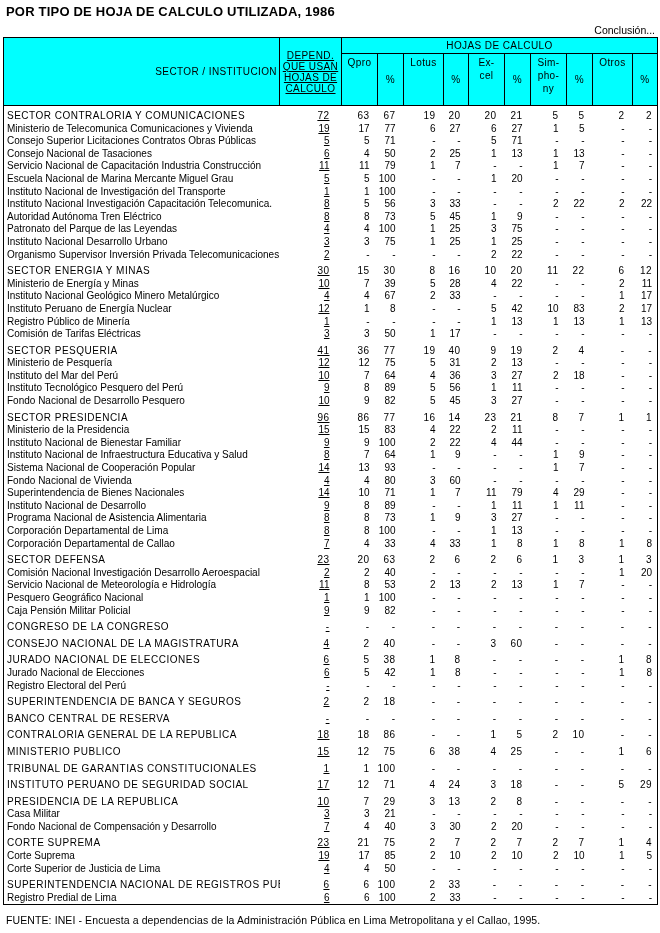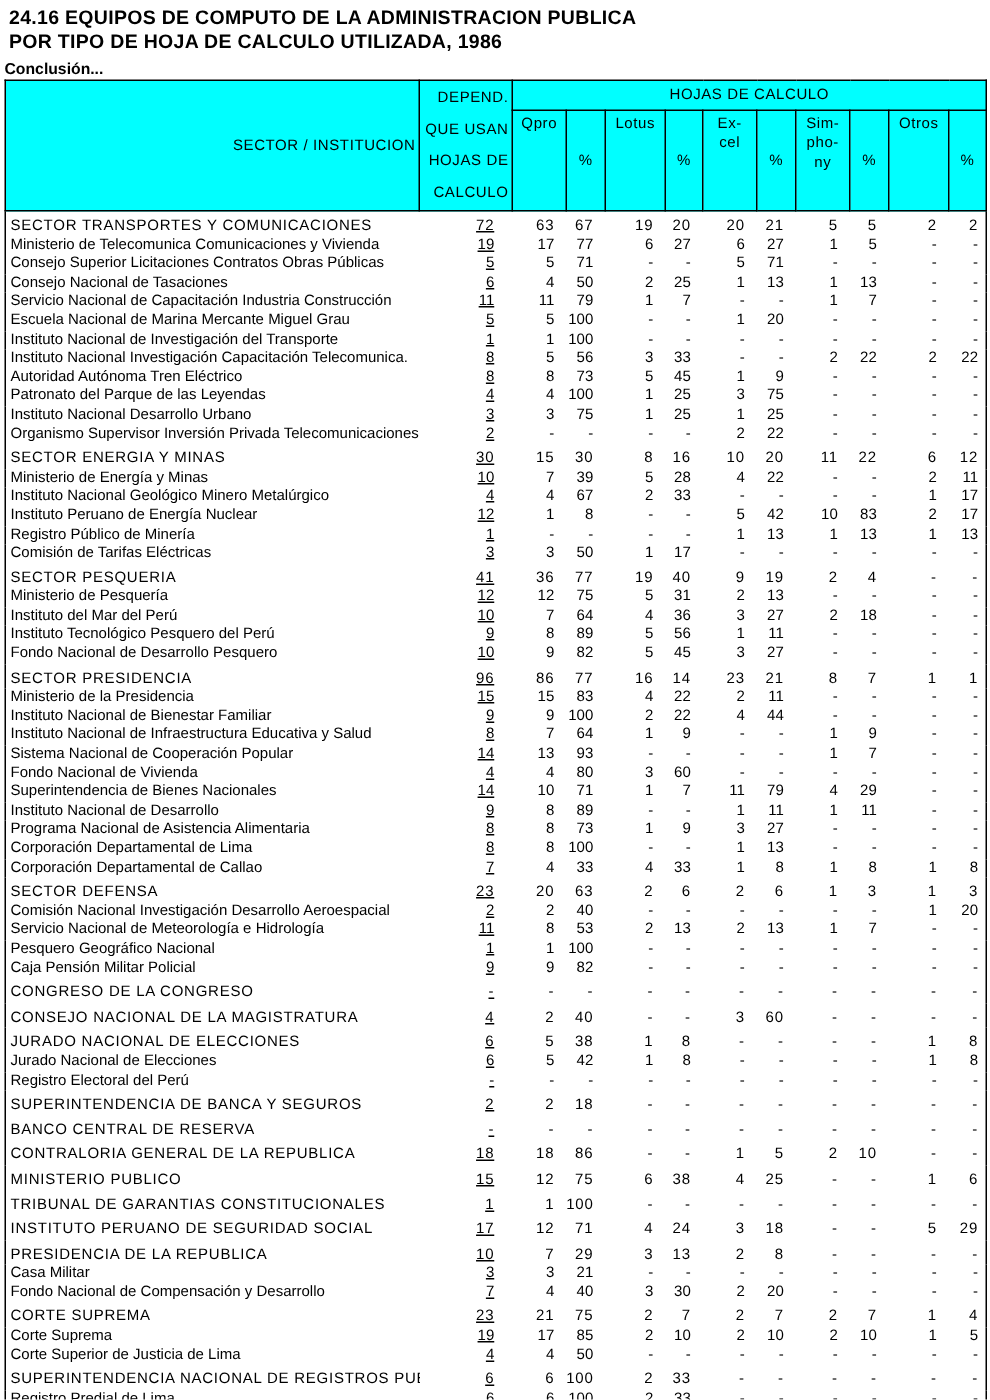--- a/index.html
+++ b/index.html
@@ -5,51 +5,50 @@
   * { box-sizing: border-box; margin: 0; padding: 0; }
   html, body { background: #FFFFFF; }
   body {
     width: 660px; height: 933px;
     font-family: "Liberation Sans", sans-serif;
     color: #000000;
     padding: 4px 3px 0 3px;
     overflow: hidden;
   }
   .title { font-size: 13px; font-weight: bold; line-height: 16px; letter-spacing: 0.2px; padding-left: 3px; }
-  .note-row { font-size: 10.5px; padding: 4px 2px 2px 0; height: 17px; font-weight: bold; }
+  .note-row { text-align: right; font-size: 10.5px; padding: 4px 2px 2px 0; height: 17px; }
   table { border-collapse: collapse; width: 654px; table-layout: fixed; }
   table, th, td { border: 0; }
   .grid { border: 1px solid #000; }
   thead th {
     background: #00FFFF;
     border: 1px solid #000;
     font-size: 10px;
     font-weight: normal;
     letter-spacing: 0.4px;
     white-space: pre-line;
     padding: 1px 2px;
   }
   th.h-name { vertical-align: middle; text-align: right; }
-  th.h-dep  { vertical-align: middle; text-align: right; line-height: 21px; }
+  th.h-dep  { vertical-align: middle; text-align: center; line-height: 11px; text-decoration: underline; }
   th.h-group{ height: 16px; vertical-align: middle; text-align: center; }
   th.h-sub  { vertical-align: top; text-align: center; line-height: 13px; padding-top: 2px; height: 52px; margin-top: 24px; }
   th.h-pct  { vertical-align: middle; text-align: center; }
   tbody td { font-size: 10px; line-height: 12.6px; padding: 0; white-space: nowrap; overflow: hidden; }
   tbody td.name { text-align: left; padding-left: 3px; }
   tbody td.num  { text-align: right; padding-right: 8px; }
   tbody td.dep  { padding-right: 12px; text-decoration: underline; }
   tbody td.lastpct { padding-right: 5px; }
   tbody tr.section td { letter-spacing: 0.5px; padding-top: 4px; }
   .footer { font-size: 10.5px; padding: 9px 0 0 3px; letter-spacing: 0.1px; }
 </style>
 </head>
 <body>
 
 <div class="title">
-  <div>24.16  EQUIPOS DE COMPUTO DE LA ADMINISTRACION PUBLICA</div>
   <div>POR TIPO DE HOJA DE CALCULO UTILIZADA, 1986</div>
 </div>
 
 <div class="note-row">Conclusión...</div>
 
 <table class="grid">
   <colgroup>
     <col style="width:276px">
       <col style="width:62px">
     <col style="width:36px">
@@ -83,21 +82,21 @@
       <th class="h-sub">Sim-
 pho-
 ny</th>
       <th class="h-pct">%</th>
       <th class="h-sub">Otros</th>
       <th class="h-pct">%</th>
     </tr>
   </thead>
   <tbody>
       <tr class="row section">
-        <td class="name">SECTOR TRANSPORTES Y COMUNICACIONES</td>
+        <td class="name">SECTOR CONTRALORIA Y COMUNICACIONES</td>
         <td class="num dep">72</td>
         <td class="num">63</td>
         <td class="num">67</td>
         <td class="num">19</td>
         <td class="num">20</td>
         <td class="num">20</td>
         <td class="num">21</td>
         <td class="num">5</td>
         <td class="num">5</td>
         <td class="num">2</td>

